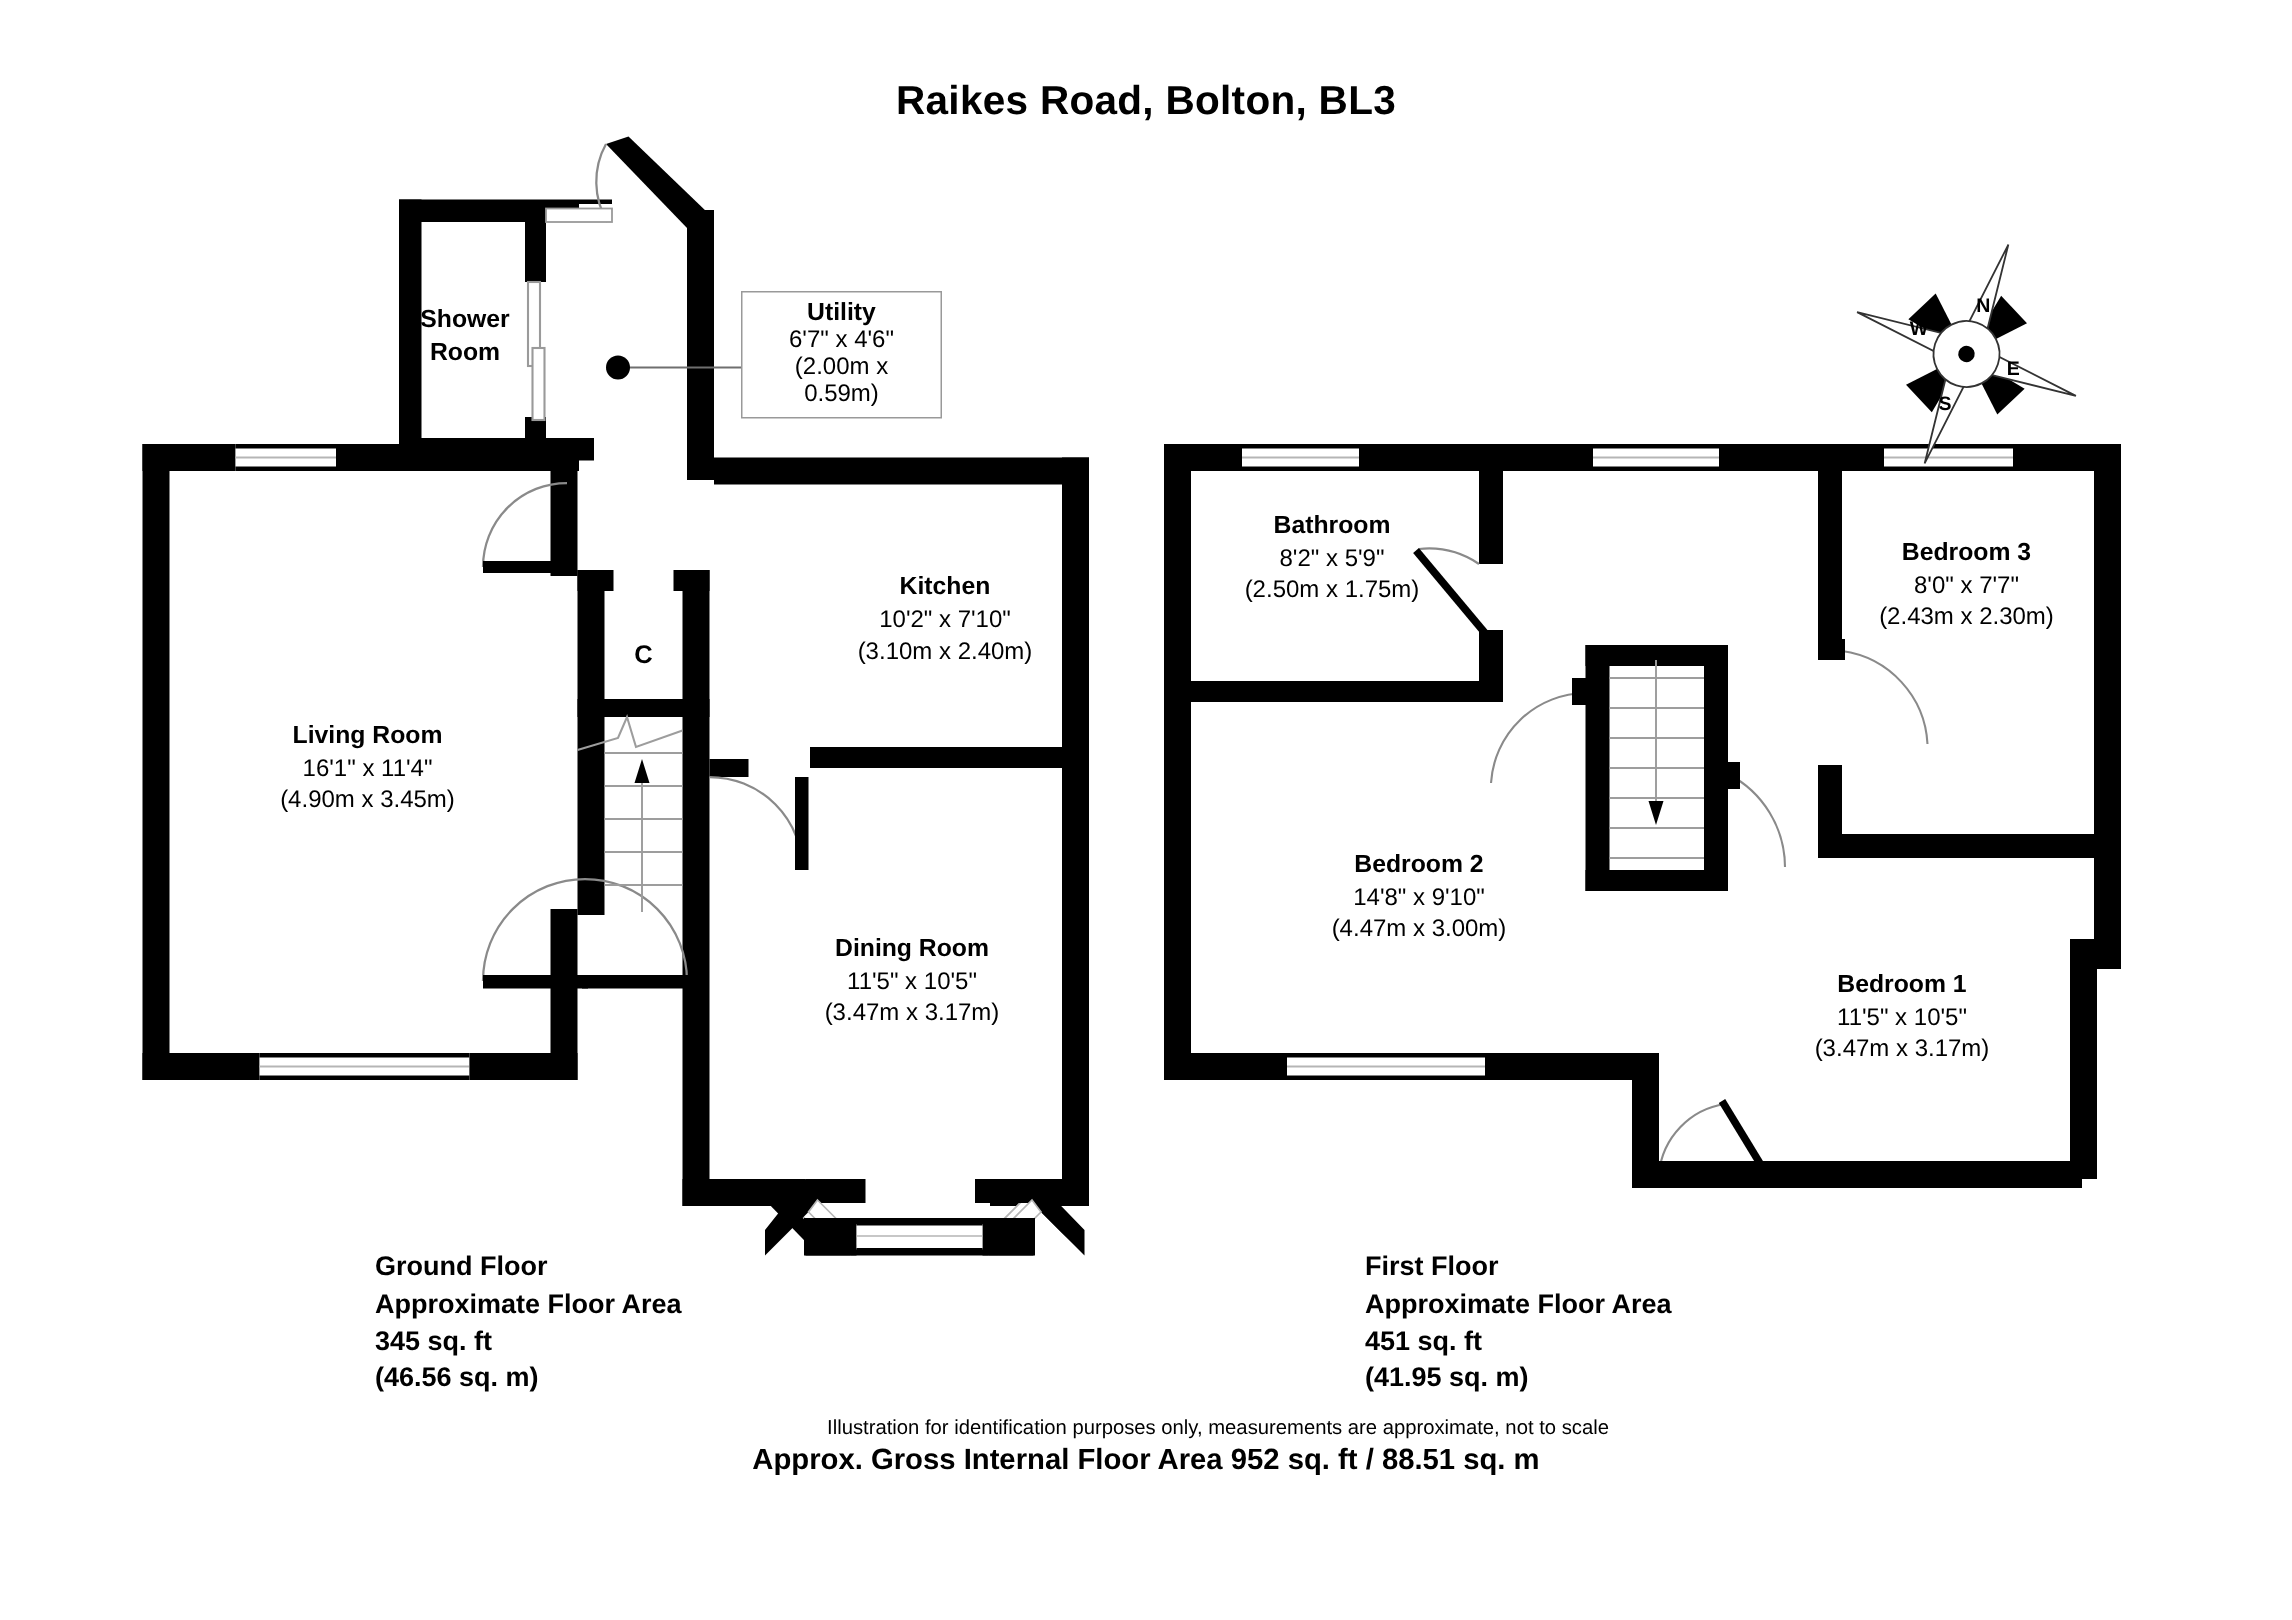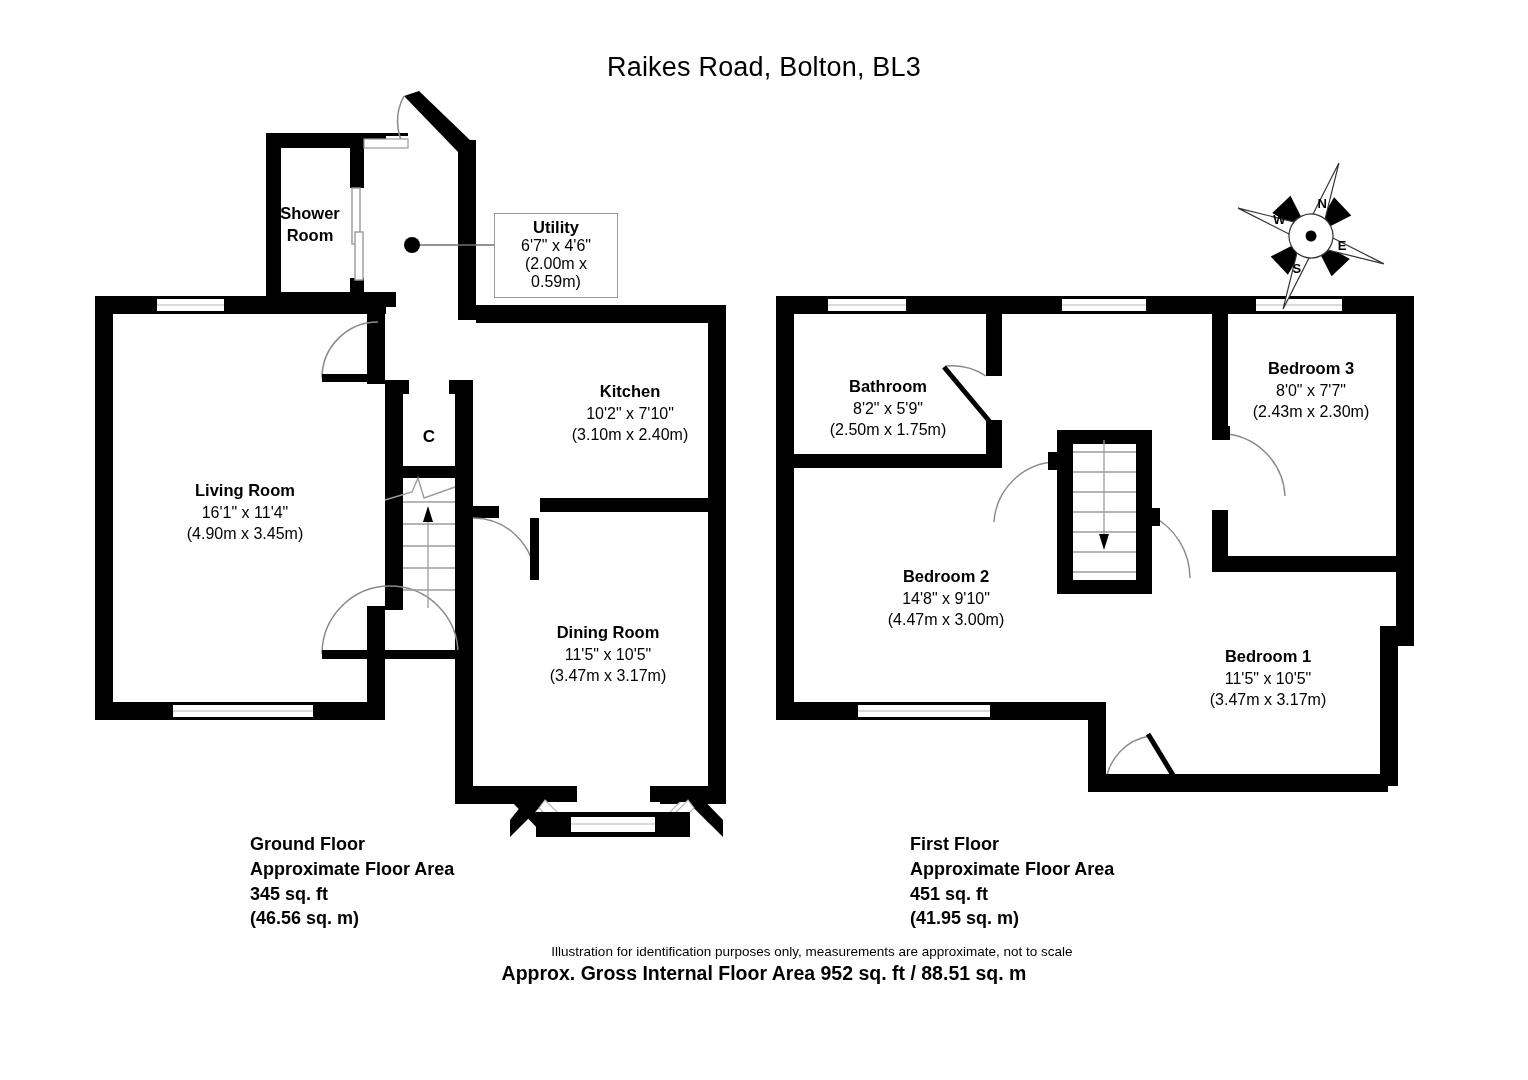--- a/index.html
+++ b/index.html
@@ -16,21 +16,21 @@
     color: #000000;
     overflow: hidden;
   }
   .title {
     position: absolute;
     left: 0;
     top: 52px;
     width: 1528px;
     text-align: center;
     font-size: 27px;
-    font-weight: normal;
+    font-weight: bold;
     letter-spacing: 0.2px;
   }
   .txt {
     position: absolute;
     text-align: center;
     line-height: 1.32;
     white-space: nowrap;
   }
   .room-name {
     font-size: 16.5px;
@@ -353,21 +353,21 @@
       <text x="-2" y="40" font-family="'Liberation Sans',sans-serif" font-size="13" font-weight="bold" fill="#000" text-anchor="middle" transform="rotate(-18 -2 40)">S</text>
       <text x="-34" y="-2" font-family="'Liberation Sans',sans-serif" font-size="13" font-weight="bold" fill="#000" text-anchor="middle" transform="rotate(-18 -34 -2)">W</text>
     </g>
   </svg>
 
   <div class="txt room-label" style="left:262px; top:203px; width:96px;">
     <div class="room-name">Shower</div>
     <div class="room-name">Room</div>
   </div>
 
-  <div class="label-box" style="left:494px; top:213px; width:124px;">
+  <div class="label-box" style="left:494px; top:194px; width:134px;">
     <div class="room-name">Utility</div>
     <div class="room-dim">6'7" x 4'6"</div>
     <div class="room-dim">(2.00m x 0.59m)</div>
   </div>
 
   <div class="txt room-label" style="left:505px; top:381px; width:250px;">
     <div class="room-name">Kitchen</div>
     <div class="room-dim">10'2" x 7'10"</div>
     <div class="room-dim">(3.10m x 2.40m)</div>
   </div>
@@ -379,21 +379,21 @@
   </div>
 
   <div class="txt room-label" style="left:483px; top:622px; width:250px;">
     <div class="room-name">Dining Room</div>
     <div class="room-dim">11'5" x 10'5"</div>
     <div class="room-dim">(3.47m x 3.17m)</div>
   </div>
 
   <div class="cup-letter" style="left:394px; top:427px; width:70px;">C</div>
 
-  <div class="txt room-label" style="left:760px; top:376px; width:256px;">
+  <div class="txt room-label" style="left:760px; top:340px; width:256px;">
     <div class="room-name">Bathroom</div>
     <div class="room-dim">8'2" x 5'9"</div>
     <div class="room-dim">(2.50m x 1.75m)</div>
   </div>
 
   <div class="txt room-label" style="left:1183px; top:358px; width:256px;text-align:center;">
     <div class="room-name">Bedroom 3</div>
     <div class="room-dim">8'0" x 7'7"</div>
     <div class="room-dim">(2.43m x 2.30m)</div>
   </div>

